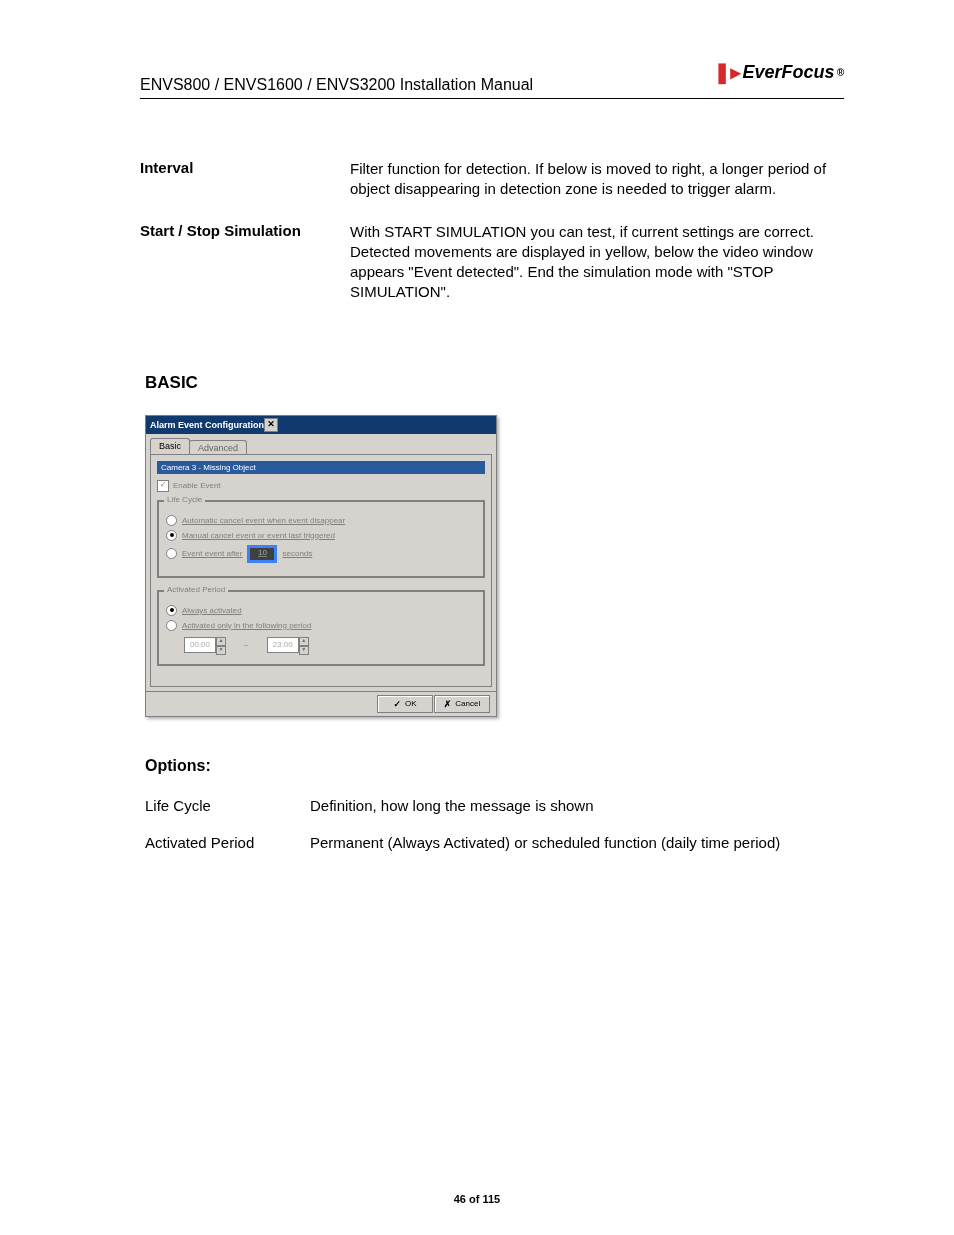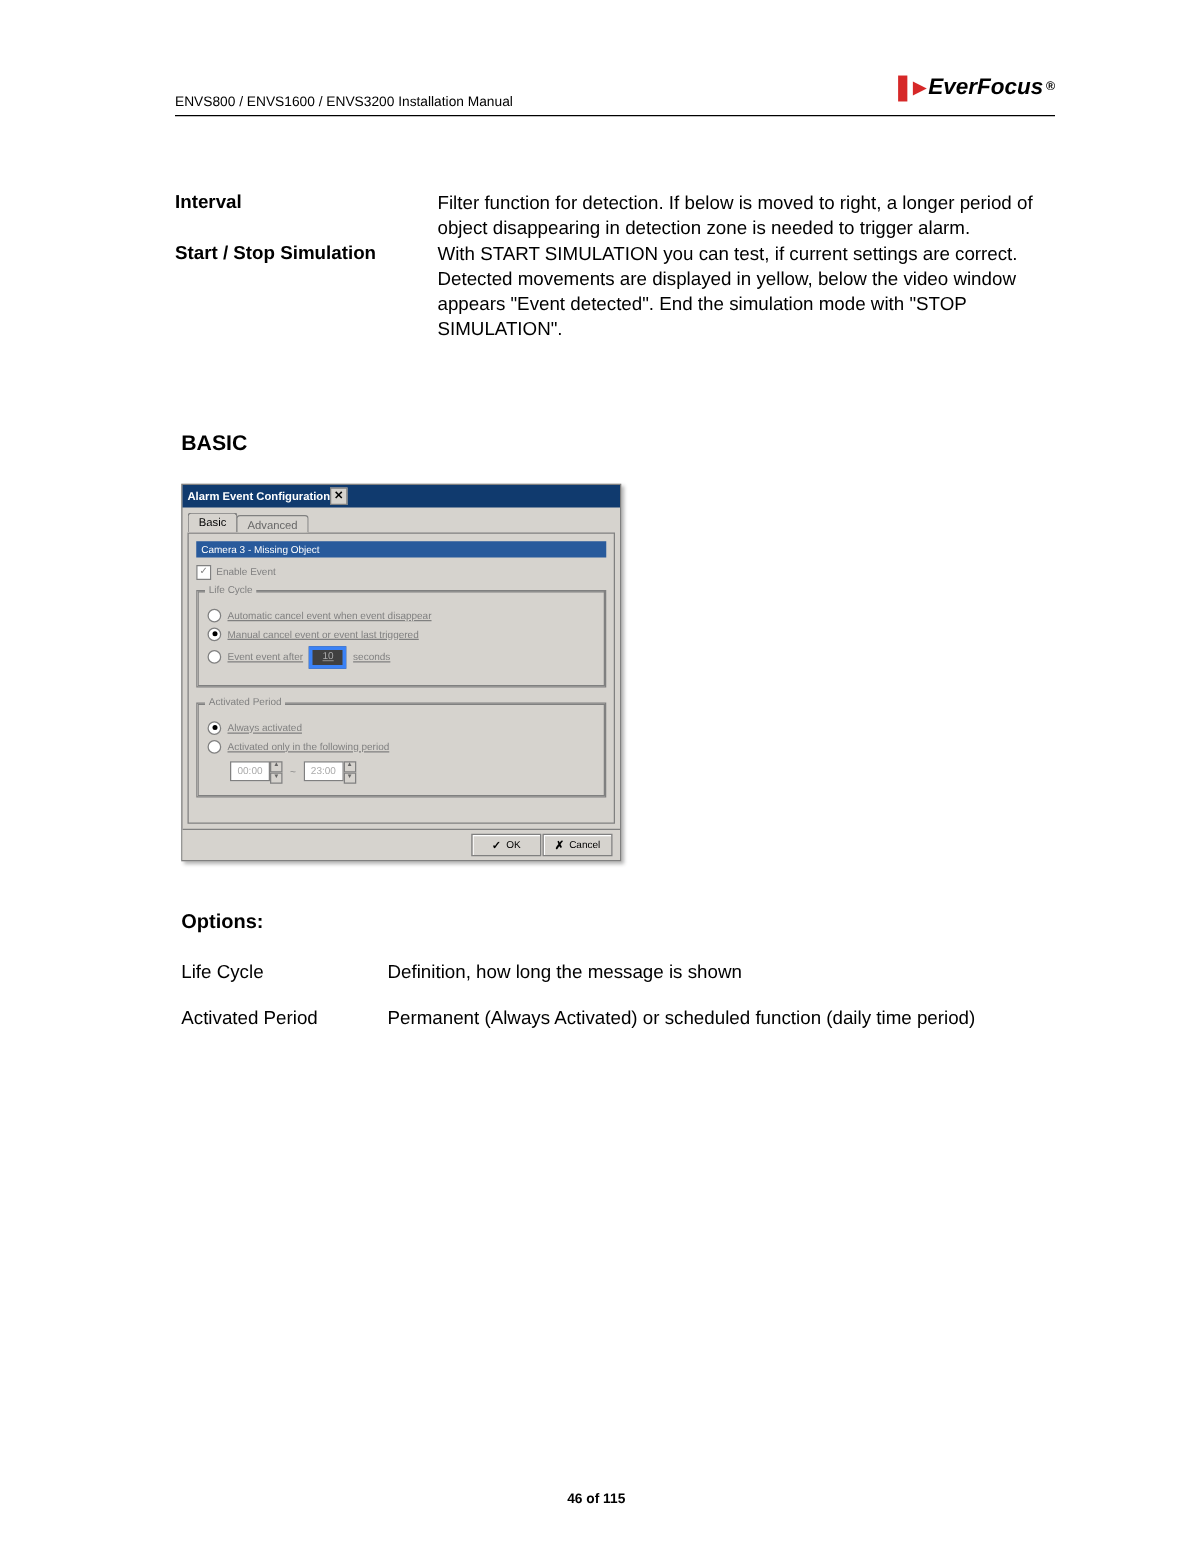--- a/index.html
+++ b/index.html
@@ -19,21 +19,21 @@
   }
   .header-row {
     display: flex;
     align-items: center;
     justify-content: space-between;
     border-bottom: 1px solid #000;
     padding-bottom: 4px;
     margin-bottom: 60px;
   }
   .header-text {
-    font-size: 11px;
+    font-size: 16px;
     margin-top: 26px;
   }
   .logo {
     display: flex;
     align-items: center;
     gap: 2px;
     font-weight: bold;
     font-size: 18px;
     font-style: italic;
     color: #000;
@@ -42,20 +42,21 @@
     color: #d62828;
     font-size: 20px;
     font-style: normal;
   }
   .logo sup {
     font-size: 10px;
   }
   .def-table {
     display: grid;
     grid-template-columns: 210px 1fr;
+    row-gap: 22px;
     margin-bottom: 70px;
   }
   .def-term {
     font-weight: bold;
     font-size: 15px;
   }
   .def-desc {
     font-size: 15px;
     line-height: 1.35;
   }
@@ -200,21 +201,21 @@
     height: 12px;
     border: 3px solid #3b82f6;
     background: #404040;
     font-size: 8px;
     text-align: center;
     color: #aaa;
   }
   .time-row {
     display: flex;
     align-items: center;
-    gap: 4px;
+    gap: 16px;
     margin: 6px 0 0 18px;
   }
   .spin-input {
     display: flex;
     align-items: stretch;
   }
   .spin-input .box {
     width: 30px;
     height: 14px;
     border: 1px solid #808080;

